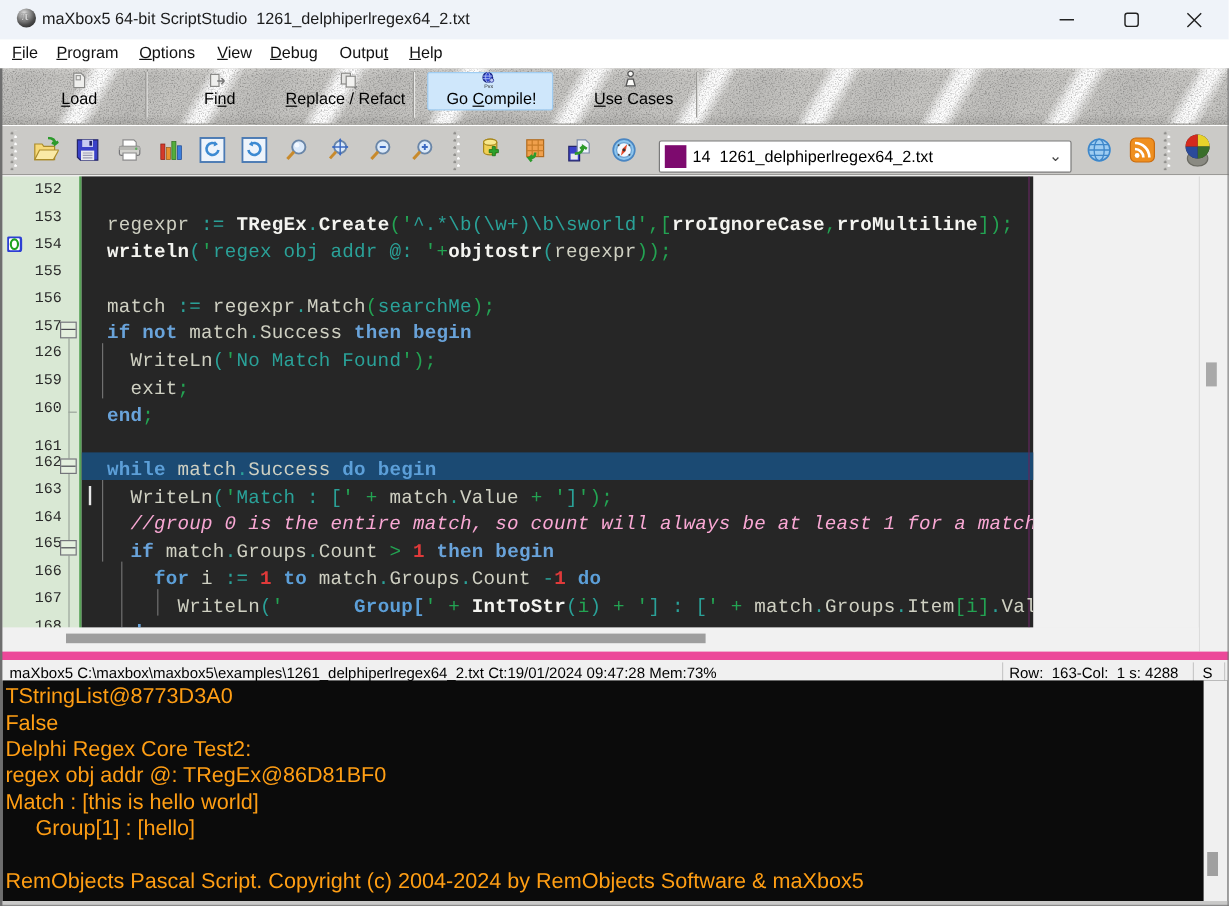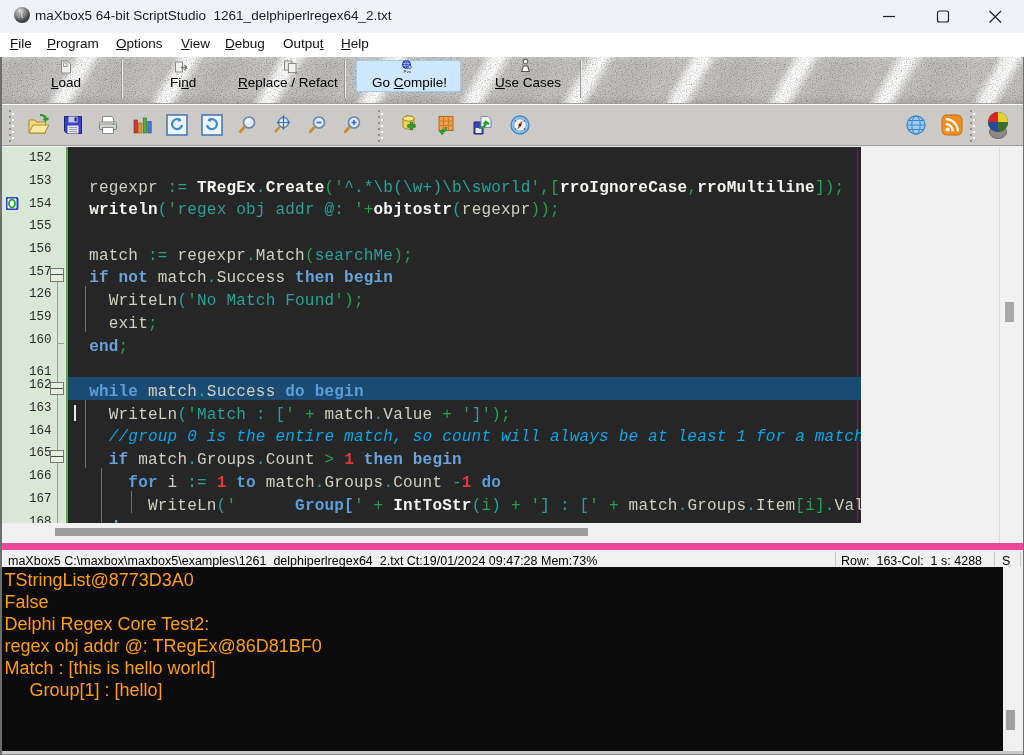--- a/index.html
+++ b/index.html
@@ -49,21 +49,21 @@
   .lnum{position:absolute;right:14px;font-size:12.5px;color:#2a2a2a;font-family:"Liberation Mono",monospace;}
   #code{left:67.5px;top:147px;width:793px;height:375.5px;background:#262626;overflow:hidden;}
   .cline{position:absolute;left:2px;width:1000px;height:23px;font-family:"Liberation Mono",monospace;
          font-size:16px;letter-spacing:0.205px;white-space:pre;color:#cfd0c2;line-height:23px;}
   .k{color:#69a3da;font-weight:bold;}       
   .w{color:#f4f4f0;font-weight:bold;}       
   .b{color:#5c9fd8;font-weight:bold;}       
   .t{color:#2aa198;}                        
   .g{color:#23a352;}                        
   .r{color:#e03a3a;font-weight:bold;}       
-  .c{color:#0ea5e9;font-style:italic;}      
+  .c{color:#f9a8d4;font-style:italic;}      
   .e{color:#69a3da;font-weight:bold;}
   #hl162{position:absolute;left:0;top:230px;width:931.5px;height:22.7px;background:#1b4a73;}
   #margin-line{position:absolute;left:789px;top:0;width:1.5px;height:376px;background:#63265e;}
   #caret{position:absolute;left:6px;top:258px;width:2.5px;height:16px;background:#e8e8e8;}
   .guide{position:absolute;width:1px;background:#707070;}
 
   
   .foldbox{position:absolute;left:48.5px;width:14px;height:13.5px;border:1.2px solid #74757b;background:#e4efde;}
   .foldbox:after{content:"";position:absolute;left:0px;top:5.2px;width:11.6px;height:1.3px;background:#4a4a52;}
   .foldline{position:absolute;left:55px;width:1.4px;background:#9aa49a;}
@@ -241,20 +241,25 @@
       <circle cx="11" cy="11" r="9" fill="#8ec6ee" stroke="#4a86c2" stroke-width="1.4"></circle>
       <circle cx="11" cy="11" r="6.2" fill="#f4f9ff" stroke="#6aa2d2"></circle>
       <path d="M11 5.5 L12.6 11 L11 16.5 L9.4 11 Z" fill="#e84a2a" transform="rotate(28 11 11)"></path>
       <circle cx="11" cy="11" r="1.2" fill="#333"></circle>
       <circle cx="6.5" cy="7" r=".8" fill="#444"></circle>
         <circle cx="15.5" cy="7" r=".8" fill="#444"></circle>
       <circle cx="6.5" cy="15" r=".8" fill="#444"></circle>
         <circle cx="15.5" cy="15" r=".8" fill="#444"></circle>
     </svg>
 
+    <div id="combobox">
+      <div class="sq"></div>
+      <div class="txt">14&nbsp; 1261_delphiperlregex64_2.txt</div>
+      <div class="chev">⌄</div>
+    </div>
 
     <svg class="icon" style="left:905px" viewBox="0 0 22 22">
       <circle cx="11" cy="11" r="9.5" fill="#9ecdf2"></circle>
       <circle cx="11" cy="11" r="9" fill="none" stroke="#3f87c9" stroke-width="1.3"></circle>
       <ellipse cx="11" cy="11" rx="4.2" ry="9" fill="none" stroke="#3f87c9" stroke-width="1.1"></ellipse>
       <path d="M2 11 h18 M3.2 6.5 h15.6 M3.2 15.5 h15.6" stroke="#3f87c9" stroke-width="1.1"></path>
     </svg>
     <svg class="icon" style="left:941px" viewBox="0 0 22 22">
       <rect x="1" y="1" width="20" height="20" rx="4.5" fill="#ef8f1f" stroke="#c96c10" stroke-width="1"></rect>
       <circle cx="6.6" cy="15.6" r="2" fill="#fff"></circle>
@@ -337,20 +342,21 @@
     <div class="ssep" style="left:1020px"></div>
   </div>
 
   <div id="console" class="abs">
     <div class="conline" style="top:2px">TStringList@8773D3A0</div>
     <div class="conline" style="top:24px">False</div>
     <div class="conline" style="top:46px">Delphi Regex Core Test2:</div>
     <div class="conline" style="top:68px">regex obj addr @: TRegEx@86D81BF0</div>
     <div class="conline" style="top:90px">Match : [this is hello world]</div>
     <div class="conline" style="top:112px">&nbsp;&nbsp;&nbsp;&nbsp;&nbsp;Group[1] : [hello]</div>
+    <div class="conline" style="top:156px">RemObjects Pascal Script. Copyright (c) 2004-2024 by RemObjects Software &amp; maXbox5</div>
     <div id="conscroll"></div>
     <div id="conthumb"></div>
   </div>
   <div class="abs" style="left:0;top:750.5px;width:1024px;height:4.5px;background:#c9c9c8;border-bottom:1px solid #8a8a8a"></div>
   <div class="abs" style="left:0;top:57px;width:1.5px;height:698px;background:#6e6e6e"></div>
   <div class="abs" style="left:1022.5px;top:57px;width:1.5px;height:698px;background:#6e6e6e"></div>
 
 </div>
 
 </body></html>

